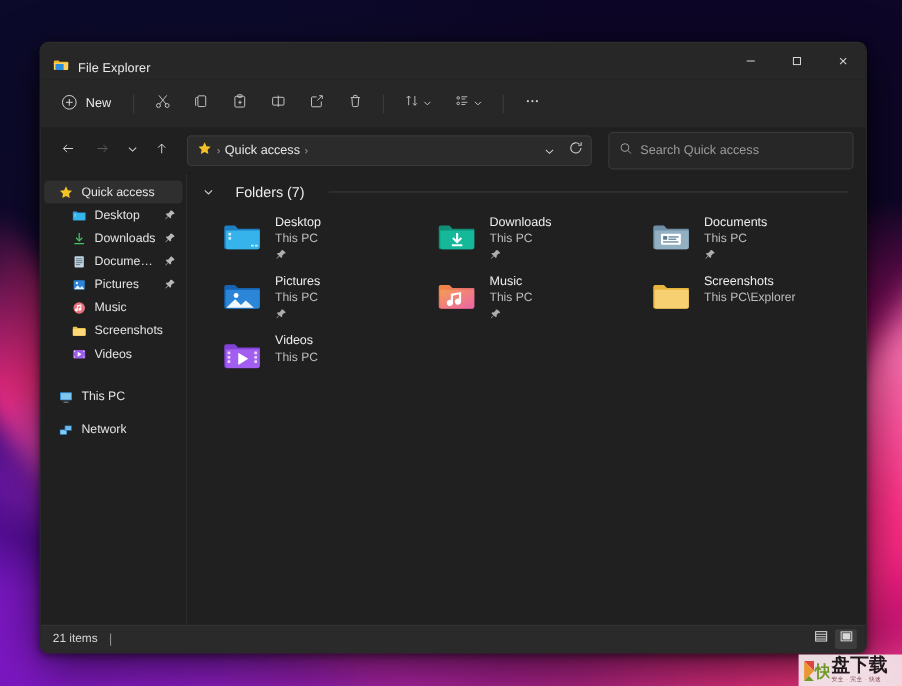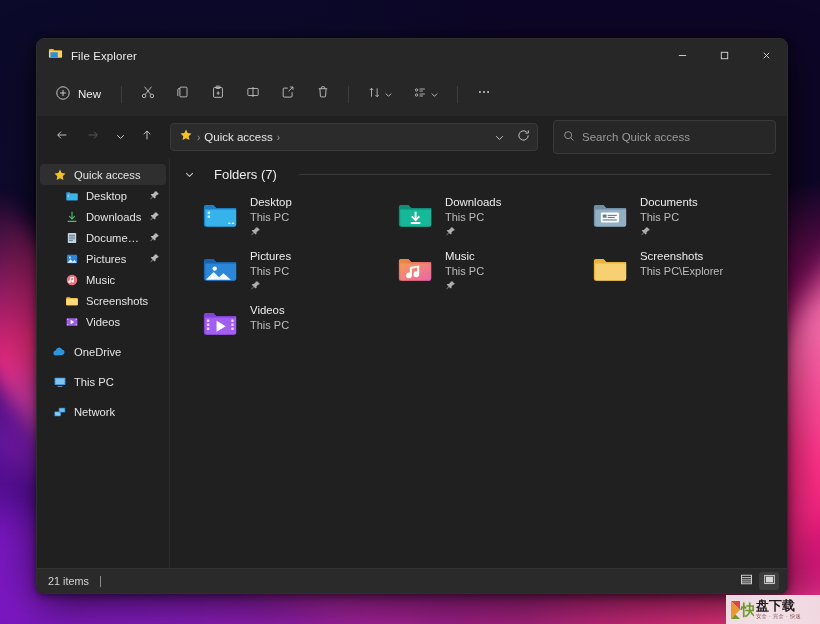--- a/index.html
+++ b/index.html
@@ -89,21 +89,21 @@
     display: flex;
     flex-direction: column;
     color: #e8e8e8;
   }
 
   
   .titlebar {
     height: 33px;
     background: #272727;
     display: flex;
-    align-items: center;
+    align-items: flex-end;
     flex: 0 0 auto;
     position: relative;
   }
   .title-left {
     display: flex;
     align-items: center;
     gap: 8px;
     padding-left: 11px;
   }
   .title-text {
@@ -407,21 +407,21 @@
   .wm-kuai {
     font-family: "DejaVu Sans", sans-serif;
     font-size: 15px;
     font-weight: bold;
     color: #6aa327;
     line-height: 1;
   }
   .wm-right { display: flex; flex-direction: column; line-height: 1; }
   .wm-big {
     font-family: "DejaVu Serif", serif;
-    font-size: 13px;
+    font-size: 17px;
     font-weight: bold;
     color: #181818;
     letter-spacing: 0px;
   }
   .wm-small {
     font-size: 5.2px;
     color: #7a4b50;
     letter-spacing: .4px;
     margin-top: 2px;
   }
@@ -753,28 +753,20 @@
               <rect x="12.2" y="4.4" width="1.2" height="1.2" fill="#e5d4fa"></rect>
               <rect x="12.2" y="10.4" width="1.2" height="1.2" fill="#e5d4fa"></rect>
               <path d="M6.4 5.4l4 2.6-4 2.6z" fill="#ffffff"></path>
             </svg>
           </span>
           <span class="nav-label">Videos</span>
         </div>
 
         <div class="nav-gap"></div>
 
-        <div class="nav-item">
-          <span class="nav-icon">
-            <svg width="15" height="15" viewBox="0 0 16 16">
-              <path d="M4.2 12.2a2.6 2.6 0 0 1-.3-5.2 3.6 3.6 0 0 1 6.8-1.1 2.9 2.9 0 0 1 .5 5.7z" fill="#2a96dc"></path>
-            </svg>
-          </span>
-          <span class="nav-label">OneDrive</span>
-        </div>
 
         <div class="nav-gap"></div>
 
         <div class="nav-item">
           <span class="nav-icon">
             <svg width="14" height="14" viewBox="0 0 16 16">
               <rect x="1.8" y="3" width="12.4" height="8.4" rx="0.8" fill="#3a92d8"></rect>
               <rect x="2.8" y="3.9" width="10.4" height="6.6" fill="#7ec6f0"></rect>
               <path d="M5.4 12.8h5.2v.8H5.4z" fill="#9fb6c6"></path>
             </svg>

